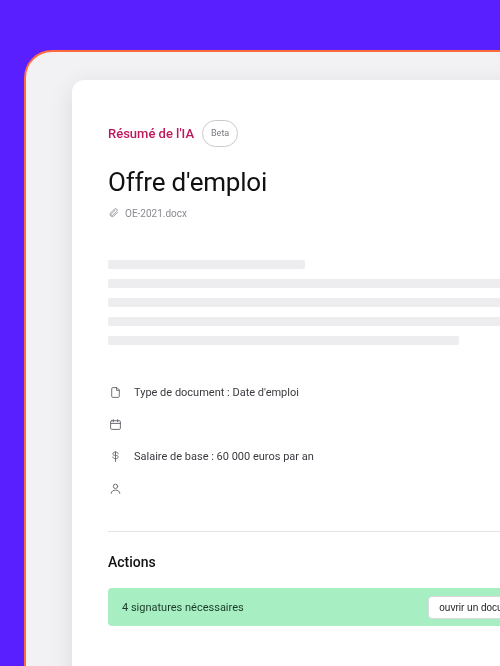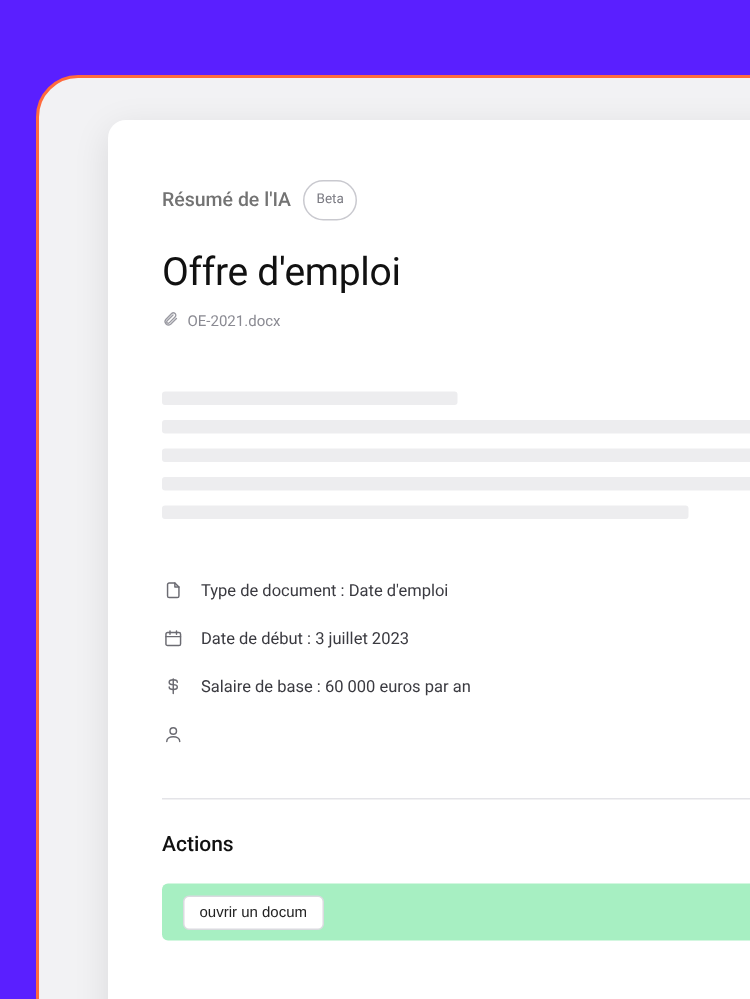--- a/index.html
+++ b/index.html
@@ -30,21 +30,21 @@
     padding: 40px 36px 30px 36px;
     color: #111;
   }
   .ai-row {
     display: flex;
     align-items: center;
     gap: 8px;
     margin-bottom: 20px;
   }
   .ai-title {
-    color: #737373;
+    color: #be185d;
     font-size: 13px;
     font-weight: 500;
   }
   .beta-pill {
     border: 1px solid #C9C9CF;
     color: #7A7A82;
     font-size: 9px;
     padding: 8px 8px;
     border-radius: 999px;
     line-height: 1;
@@ -170,21 +170,20 @@
         <span>Type de document : Date d'emploi</span>
       </div>
 
       <div class="meta-item">
         <span class="icon">
           <svg width="13" height="13" viewBox="0 0 24 24" fill="none" stroke="currentColor" stroke-width="1.8" stroke-linecap="round" stroke-linejoin="round">
               <rect x="3" y="5" width="18" height="16" rx="2"></rect>
               <path d="M16 3v4M8 3v4M3 10h18"></path>
             </svg>
         </span>
-        <span>Date de début : 3 juillet 2023</span>
       </div>
 
       <div class="meta-item">
         <span class="icon">
           <svg width="13" height="13" viewBox="0 0 24 24" fill="none" stroke="currentColor" stroke-width="1.8" stroke-linecap="round" stroke-linejoin="round">
               <path d="M12 3v18"></path>
               <path d="M17 7c0-2-2.2-3-5-3s-5 1-5 3 2 3 5 3 5 1 5 3-2.2 3-5 3-5-1-5-3"></path>
             </svg>
         </span>
         <span>Salaire de base : 60 000 euros par an</span>
@@ -199,17 +198,18 @@
         </span>
       </div>
 
     </div>
 
     <hr class="divider">
 
     <h2 class="actions-title">Actions</h2>
 
     <div class="action-bar">
+      <span>4 signatures nécessaires</span>
       <button class="action-btn">ouvrir un docum</button>
     </div>
 
   </div>
 </div>
 
 </body></html>

